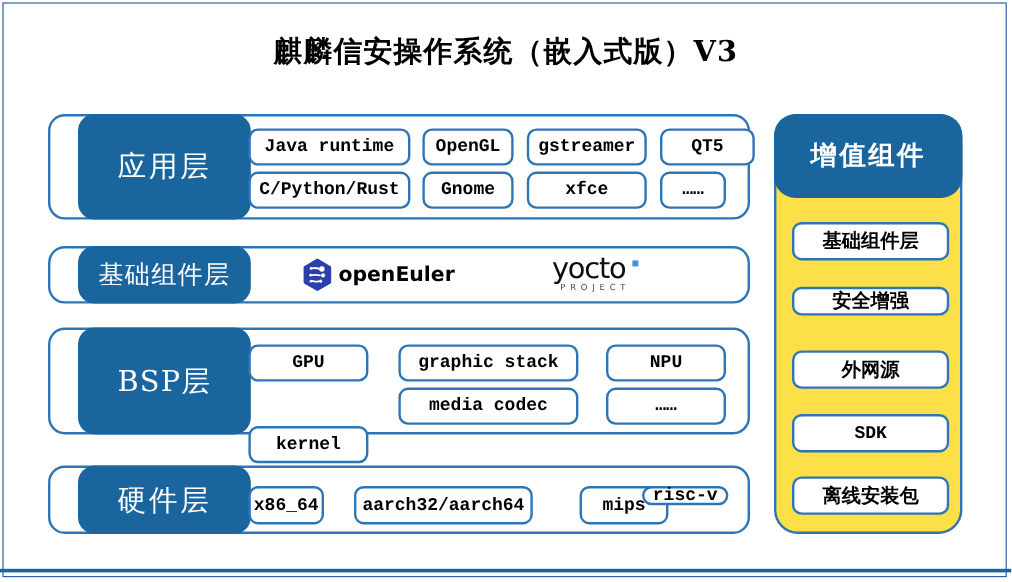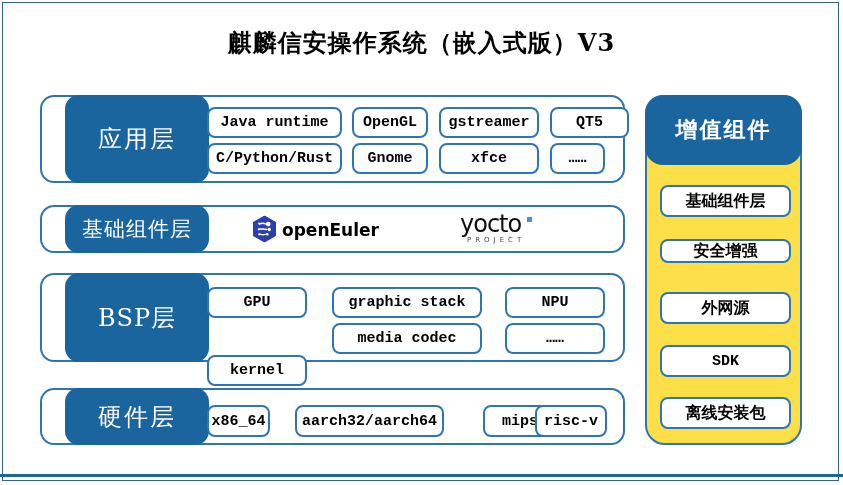--- a/index.html
+++ b/index.html
@@ -118,21 +118,21 @@
     <div class="chip" style="left:165px;top:48px;width:100px;height:31px;margin-top:32px;">kernel</div>
     <div class="chip" style="left:290px;top:48px;width:150px;height:31px;">media codec</div>
     <div class="chip" style="left:463px;top:48px;width:100px;height:31px;">……</div>
   </div>
 
   <div class="layer" style="top:388px;height:57px;">
     <div class="layer-label" style="font-size:24px;">硬件层</div>
     <div class="chip" style="left:165px;top:15px;width:63px;height:32px;">x86_64</div>
     <div class="chip" style="left:253px;top:15px;width:149px;height:32px;">aarch32/aarch64</div>
     <div class="chip" style="left:413px;top:15px;width:74px;height:32px;margin-left:28px;">mips</div>
-    <div class="chip" style="left:493px;top:15px;width:72px;height:32px;">risc-v</div>
+    <div class="chip" style="left:493px;top:15px;width:72px;height:16px;">risc-v</div>
   </div>
 
   <div class="sidebar">
     <div class="sidebar-header">增值组件</div>
     <div class="chip cjk" style="left:13px;top:88px;width:131px;height:32px;">基础组件层</div>
     <div class="chip cjk" style="left:13px;top:142px;width:131px;height:24px;">安全增强</div>
     <div class="chip cjk" style="left:13px;top:195px;width:131px;height:32px;">外网源</div>
     <div class="chip" style="left:13px;top:248px;width:131px;height:32px;">SDK</div>
     <div class="chip cjk" style="left:13px;top:300px;width:131px;height:32px;">离线安装包</div>
   </div>

